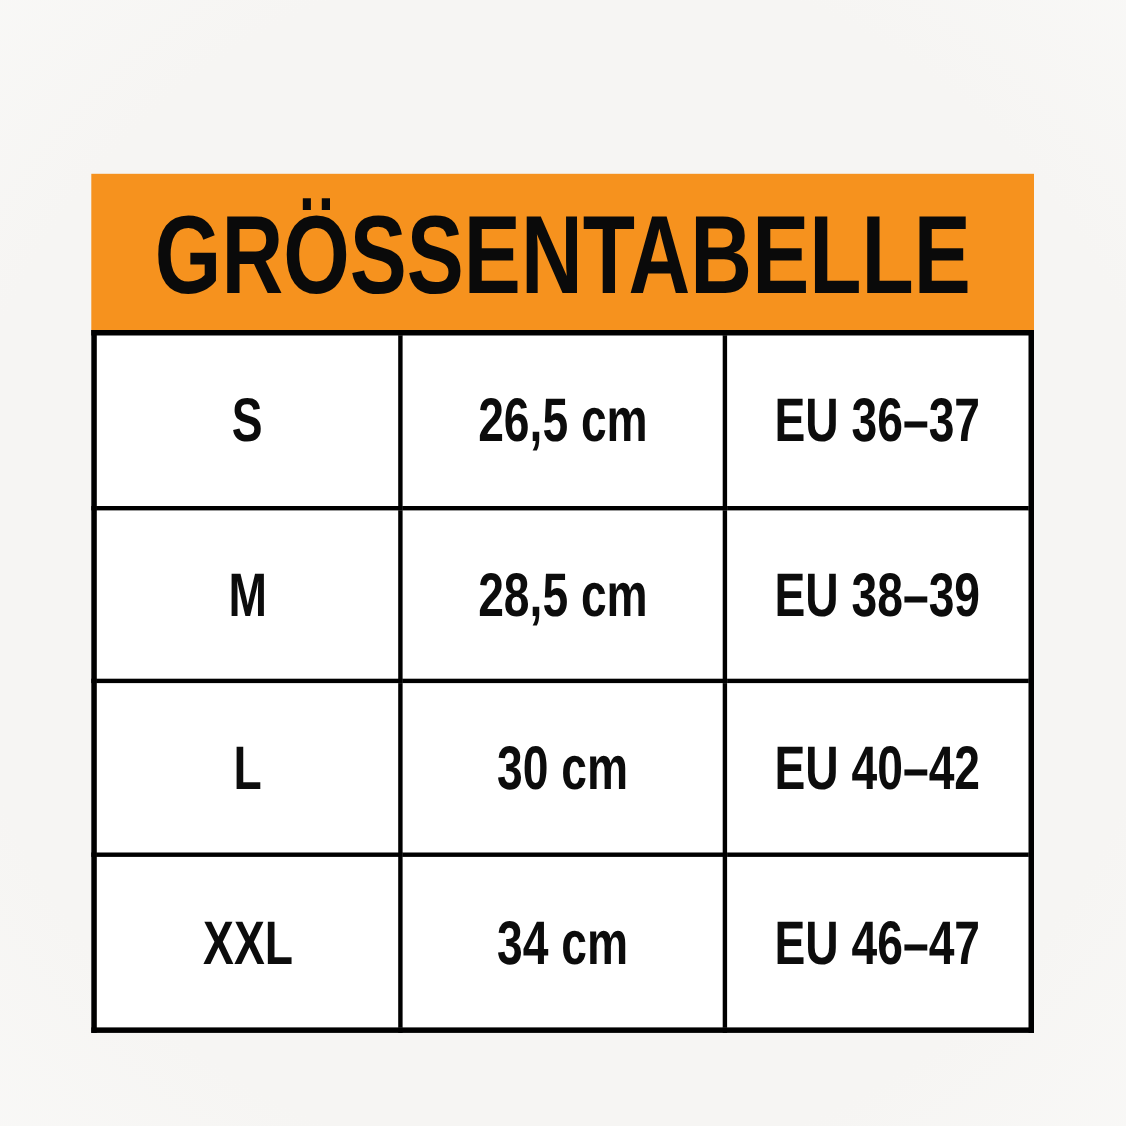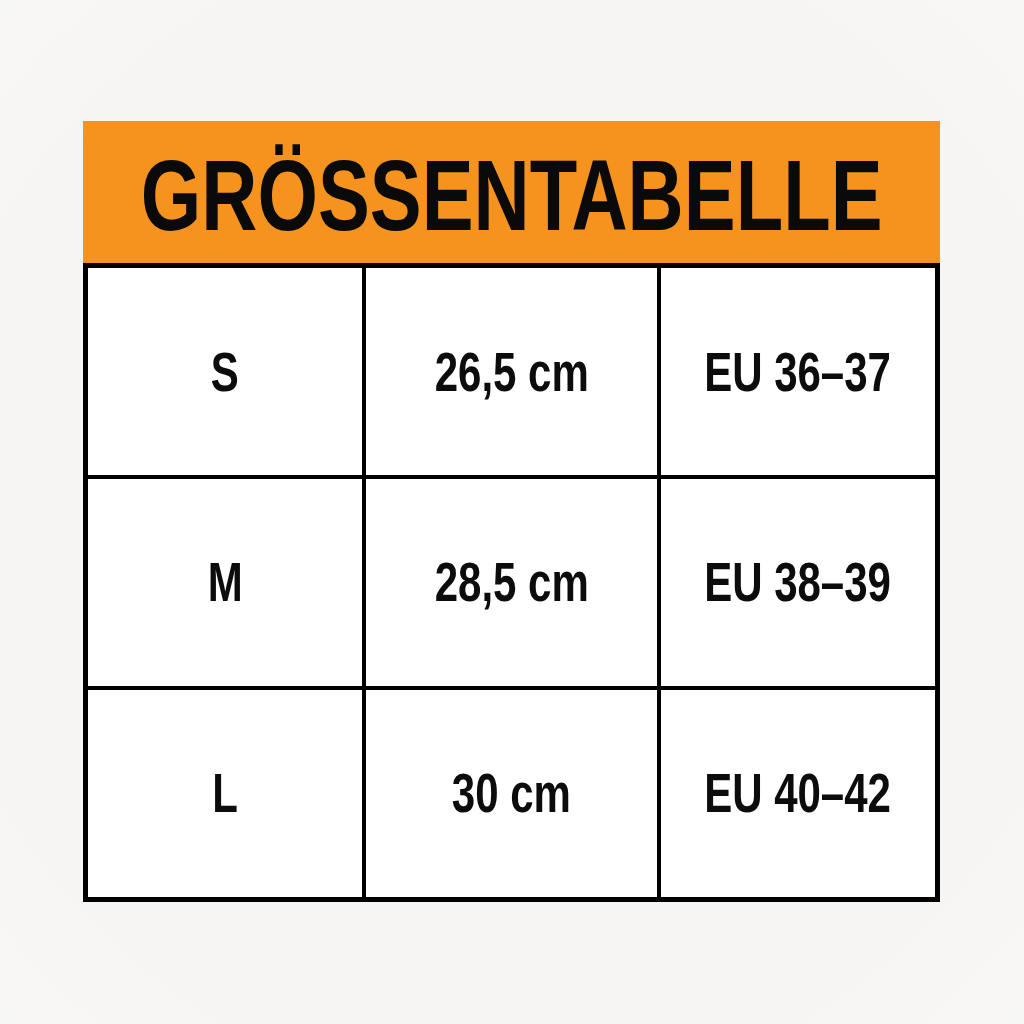--- a/index.html
+++ b/index.html
@@ -26,20 +26,21 @@
     width: 857px;
   }
   .chart-header {
     width: 100%;
     height: 142px;
     background: #F6921E;
     display: flex;
     align-items: center;
     justify-content: center;
     overflow: visible;
+    margin-top: 37px;
   }
   .chart-title {
     font-weight: bold;
     font-size: 101px;
     line-height: 1;
     color: #0a0a0a;
     white-space: nowrap;
     display: inline-block;
     transform: scaleX(0.77);
     transform-origin: center center;
@@ -99,17 +100,22 @@
         <tr>
           <td><span class="cell-text">M</span></td>
           <td><span class="cell-text">28,5 cm</span></td>
           <td><span class="cell-text">EU 38–39</span></td>
         </tr>
         <tr>
           <td><span class="cell-text">L</span></td>
           <td><span class="cell-text">30 cm</span></td>
           <td><span class="cell-text">EU 40–42</span></td>
         </tr>
+        <tr>
+          <td><span class="cell-text">XXL</span></td>
+          <td><span class="cell-text">34 cm</span></td>
+          <td><span class="cell-text">EU 46–47</span></td>
+        </tr>
       </tbody>
     </table>
 
   </div>
 </div>
 
 </body></html>

